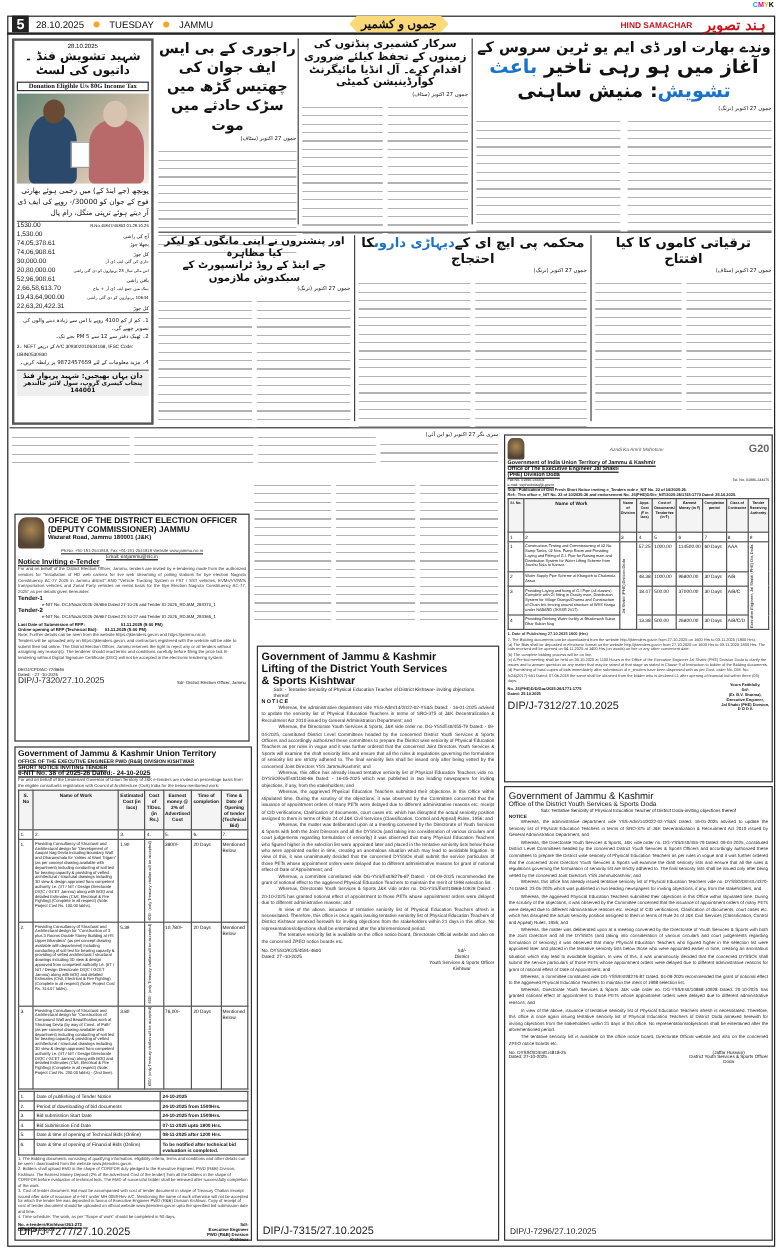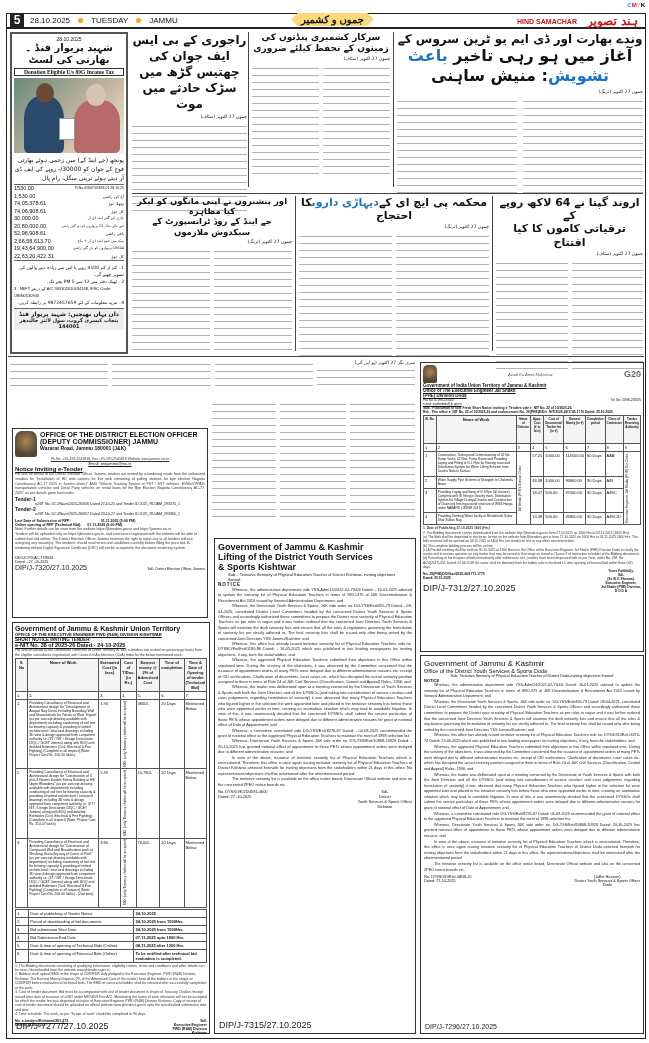--- a/index.html
+++ b/index.html
@@ -50,21 +50,21 @@
   <span>JAMMU</span>
   <div class="secname">جموں و کشمیر</div>
   <div class="brand">
     <span class="hs">HIND SAMACHAR</span>
     <span class="logo">ہند تصویر</span>
   </div>
 </div>
 
 <div class="abs box" style="left:10px;top:32px;width:118px;height:322px;border:2px solid #555;padding:2px">
   <div style="text-align:center;font-size:5px">28.10.2025</div>
-  <div class="head" style="font-size:10px">شہید پریوار فنڈ ۔ بھارتی کی لسٹ</div>
+  <div class="head" style="font-size:10px">شہید تشویش فنڈ ۔ داتیوں کی لسٹ</div>
   <div style="border:1px solid #333;font-family:'Liberation Serif',serif;font-weight:bold;font-size:5.5px;text-align:center;margin:2px 0">Donation Eligible U/s 80G Income Tax</div>
   <div class="photo" style="height:75px">
     <div class="fig" style="left:10px;top:18px;width:40px;height:57px;background:#2b4a6b"></div>
     <div class="fig" style="left:22px;top:5px;width:18px;height:20px;background:#6a4a35;border-radius:50%"></div>
     <div class="fig" style="left:60px;top:22px;width:46px;height:53px;background:#b86a6a"></div>
     <div class="fig" style="left:72px;top:6px;width:20px;height:22px;background:#d8c3b0;border-radius:50%"></div>
     <div style="position:absolute;left:45px;top:40px;width:16px;height:22px;background:#fff;border:1px solid #999"></div>
   </div>
   <div class="urdu" style="font-size:6px;line-height:9px;margin-top:2px">پونچھ (جے اینڈ کے) میں زخمی ہوئے بھارتی فوج کے جوان کو 30000/- روپے کی ایف ڈی آر دیتے ہوئے ترپتی منگل، رام پال</div>
   <div style="margin-top:2px">
@@ -123,20 +123,21 @@
 
 <div class="abs" style="left:132px;top:32px;width:115px;height:160px">
   <div class="head" style="font-size:12px;line-height:16px">راجوری کے بی ایس ایف جوان کی چھتیس گڑھ میں سڑک حادثے میں موت</div>
   <div class="urdu small" style="margin-top:2px">جموں 27 اکتوبر (سٹاف)</div>
   <div class="lines" style="height:92px;margin-top:2px"></div>
 </div>
 <div class="abs vrule" style="left:248px;top:32px;height:155px"></div>
 
 <div class="abs" style="left:252px;top:32px;width:138px;height:160px">
   <div class="head" style="font-size:9px">سرکار کشمیری پنڈتوں کی زمینوں کے تحفظ کیلئے ضروری</div>
+  <div class="head" style="font-size:9px">اقدام کرے۔ آل انڈیا مائیگرنٹ کوآرڈینیشن کمیٹی</div>
   <div class="urdu small" style="margin-top:2px">جموں 27 اکتوبر (سٹاف)</div>
   <div style="display:flex;gap:4px;margin-top:2px">
     <div class="lines" style="flex:1;height:112px"></div>
     <div class="lines" style="flex:1;height:112px"></div>
   </div>
 </div>
 <div class="abs vrule" style="left:393px;top:32px;height:155px"></div>
 
 <div class="abs" style="left:397px;top:32px;width:246px;height:160px">
   <div class="head" style="font-size:12px">وندے بھارت اور ڈی ایم یو ٹرین سروس کے</div>
@@ -165,21 +166,20 @@
   <div class="head" style="font-size:11px"><span>محکمہ پی ایچ ای کے</span><span class="blue">دیہاڑی داروں</span><span>کا احتجاج</span></div>
   <div class="urdu small" style="margin-top:2px">جموں 27 اکتوبر (ترنگ)</div>
   <div style="display:flex;gap:4px;margin-top:2px">
     <div class="lines" style="flex:1;height:125px"></div>
     <div class="lines" style="flex:1;height:125px"></div>
   </div>
 </div>
 <div class="abs vrule" style="left:492px;top:196px;height:155px"></div>
 
 <div class="abs" style="left:496px;top:196px;width:147px;height:158px">
-  <div class="head" style="font-size:11px">اروند گپتا نے 64 لاکھ روپے کے</div>
   <div class="head" style="font-size:11px">ترقیاتی کاموں کا کیا افتتاح</div>
   <div class="urdu small" style="margin-top:2px">جموں 27 اکتوبر (سٹاف)</div>
   <div style="display:flex;gap:4px;margin-top:2px">
     <div class="lines" style="flex:1;height:110px"></div>
     <div class="lines" style="flex:1;height:110px"></div>
   </div>
 </div>
 
 <div class="abs hrule" style="left:8px;top:356px;width:636px"></div>
 

